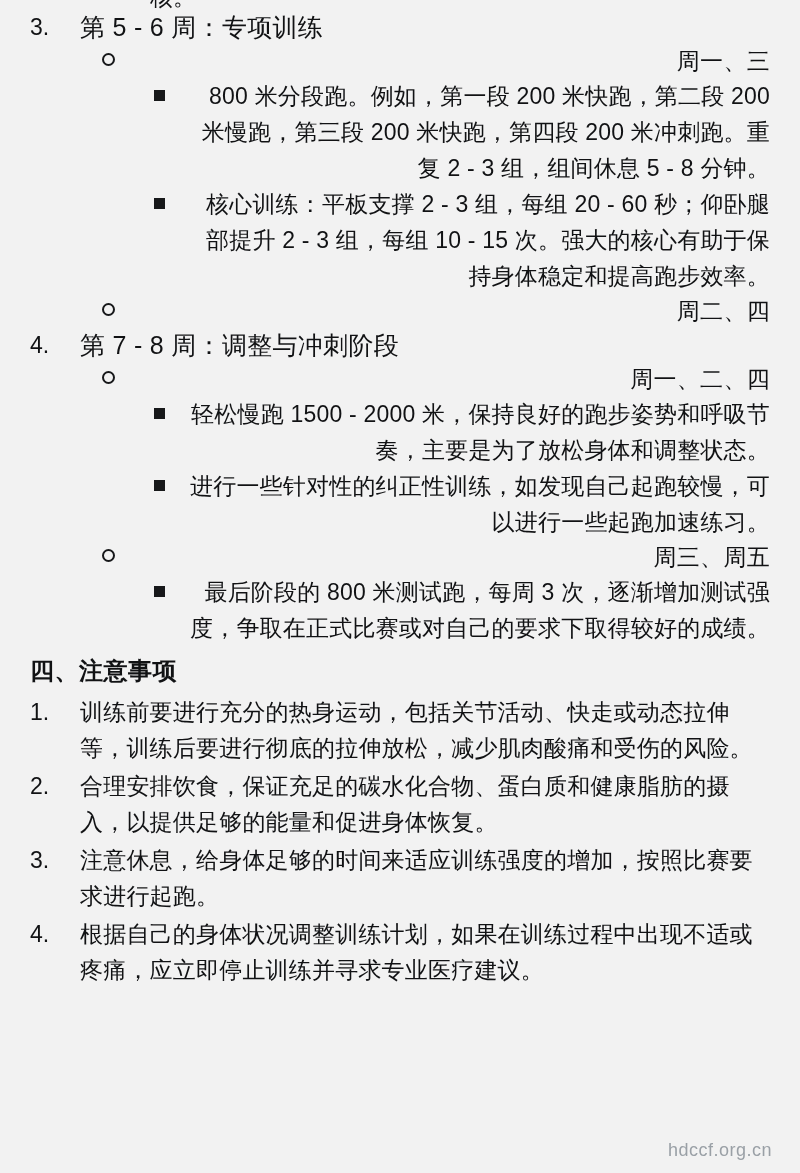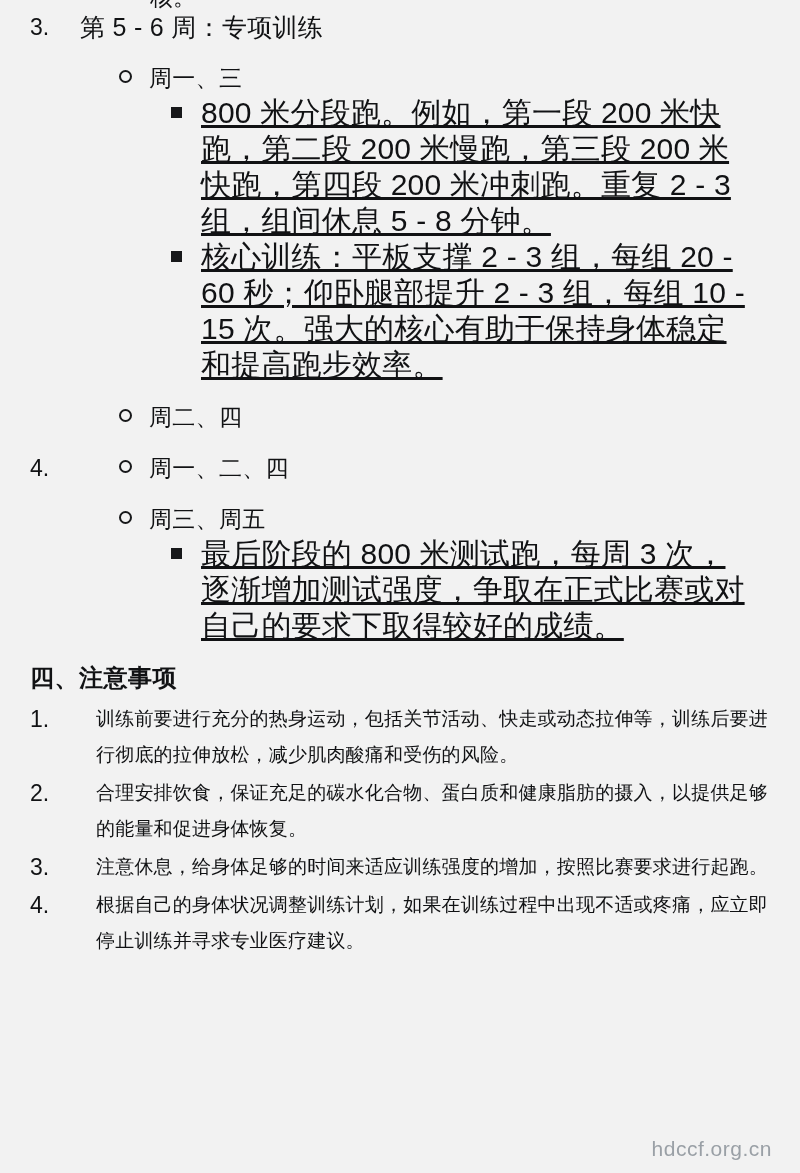--- a/index.html
+++ b/index.html
@@ -69,21 +69,22 @@
   }
 
   ul.level2 {
     list-style: none;
     margin: 0;
     padding: 0;
   }
   ul.level2 > li {
     position: relative;
     padding-left: 52px;
-    margin: 17px;
+    margin: 0;
+    text-align: right;
   }
   ul.level2 > li > .marker {
     position: absolute;
     left: 22px;
     top: 9px;
     width: 13px;
     height: 13px;
     border: 2px solid #17181a;
     border-radius: 50%;
     box-sizing: border-box;
@@ -107,25 +108,24 @@
   }
   ul.level3 > li > .marker {
     position: absolute;
     left: 22px;
     top: 12px;
     width: 11px;
     height: 11px;
     background: #17181a;
   }
   .l3-text {
-    font-size: 30px;
+    font-size: 23px;
     line-height: 36px;
     letter-spacing: 0.2px;
     display: block;
-    text-decoration: underline;
   }
 
   h2.section-heading {
     font-size: 24px;
     line-height: 34px;
     font-weight: bold;
     margin: 8px 0 6px 8px;
     letter-spacing: 0.5px;
   }
 
@@ -140,32 +140,31 @@
     margin: 0 0 2px 0;
   }
   ol.notes > li > .marker {
     position: absolute;
     left: 8px;
     top: 0;
     font-size: 23px;
     line-height: 36px;
   }
   .note-text {
-    font-size: 19px;
+    font-size: 23px;
     line-height: 36px;
     letter-spacing: 0.2px;
     display: block;
-    margin-left: 16px;
   }
 
   .watermark {
     position: absolute;
     right: 28px;
     bottom: 12px;
-    font-size: 21px;
+    font-size: 18px;
     color: #9aa0a6;
     letter-spacing: 0.5px;
   }
 </style>
 </head>
 <body>
 
 <div class="page">
 
   <div class="clipped-top">
@@ -198,25 +197,36 @@
 
           <li>
             <span class="marker"></span>
             <span class="l2-text">周二、四</span>
           </li>
         </ul>
       </li>
 
       <li>
         <span class="marker">4.</span>
+        <span class="l1-text">第 7 - 8 周：调整与冲刺阶段</span>
 
         <ul class="level2">
           <li>
             <span class="marker"></span>
             <span class="l2-text">周一、二、四</span>
+            <ul class="level3">
+              <li>
+                <span class="marker"></span>
+                <span class="l3-text">轻松慢跑 1500 - 2000 米，保持良好的跑步姿势和呼吸节奏，主要是为了放松身体和调整状态。</span>
+              </li>
+              <li>
+                <span class="marker"></span>
+                <span class="l3-text">进行一些针对性的纠正性训练，如发现自己起跑较慢，可以进行一些起跑加速练习。</span>
+              </li>
+            </ul>
           </li>
 
           <li>
             <span class="marker"></span>
             <span class="l2-text">周三、周五</span>
             <ul class="level3">
               <li>
                 <span class="marker"></span>
                 <span class="l3-text">最后阶段的 800 米测试跑，每周 3 次，逐渐增加测试强度，争取在正式比赛或对自己的要求下取得较好的成绩。</span>
               </li>

